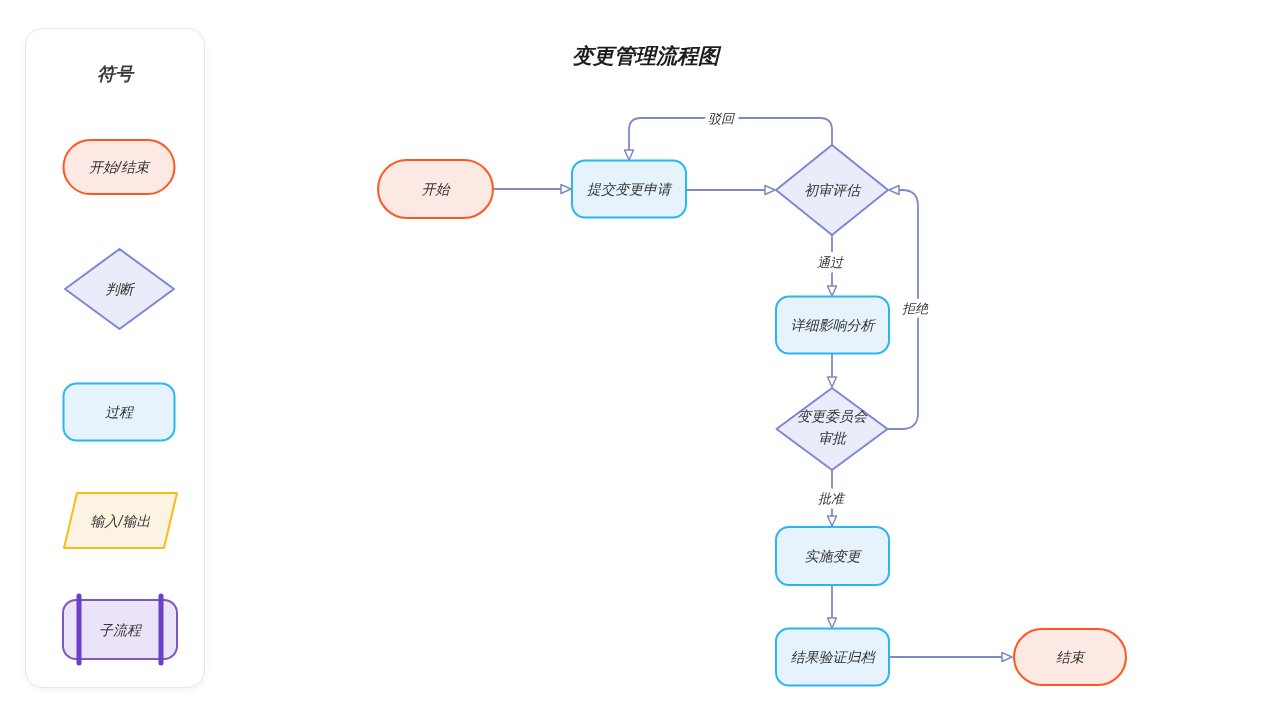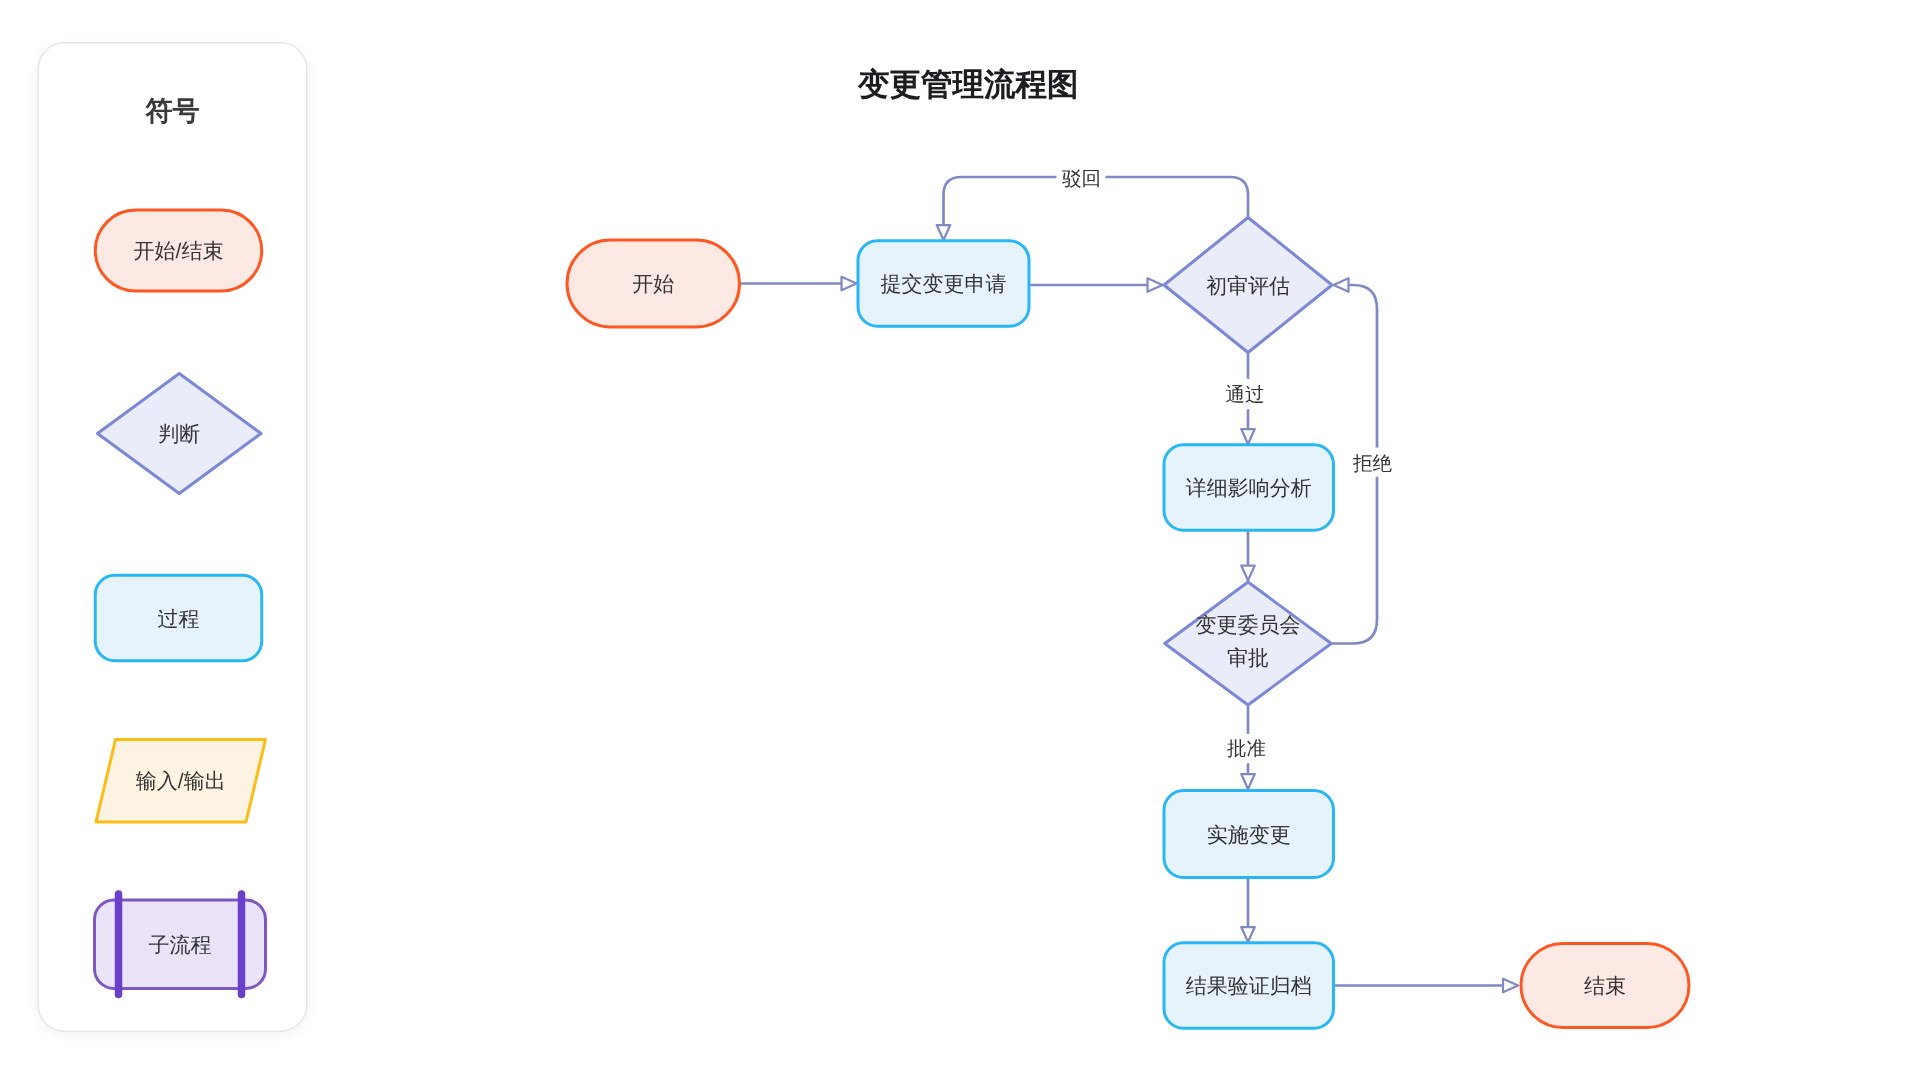--- a/index.html
+++ b/index.html
@@ -3,21 +3,21 @@
 <meta charset="utf-8">
 <style>
   html, body {
     margin: 0; padding: 0;
     width: 1281px; height: 720px;
     background: #ffffff;
     font-family: "Liberation Sans", sans-serif;
     overflow: hidden;
     position: relative;
   }
-  .page { position: absolute; inset: 0; width: 1281px; height: 720px; }
+  .page { position: absolute; inset: 0; width: 1281px; height: 720px; font-style: italic; }
 
   
   .sidebar {
     position: absolute;
     left: 25px; top: 28px;
     width: 180px; height: 660px;
     background: #ffffff;
     border: 1px solid #e7e7e7;
     border-radius: 18px;
     box-shadow: 0 2px 8px rgba(0,0,0,0.05);

